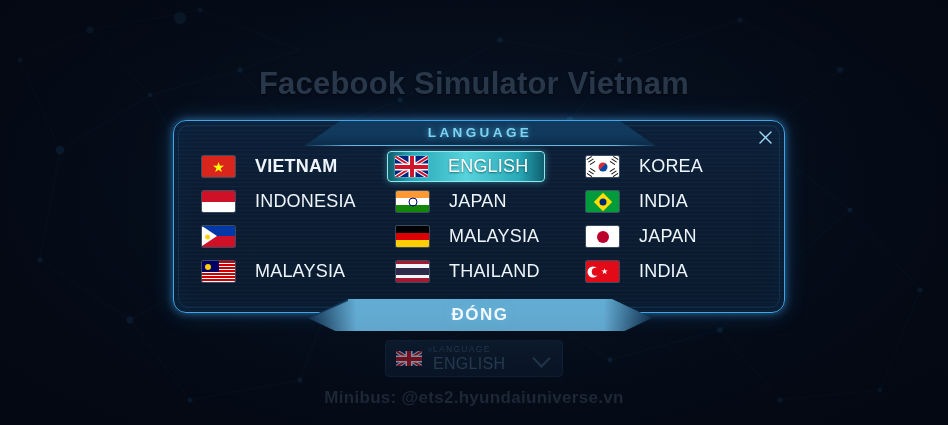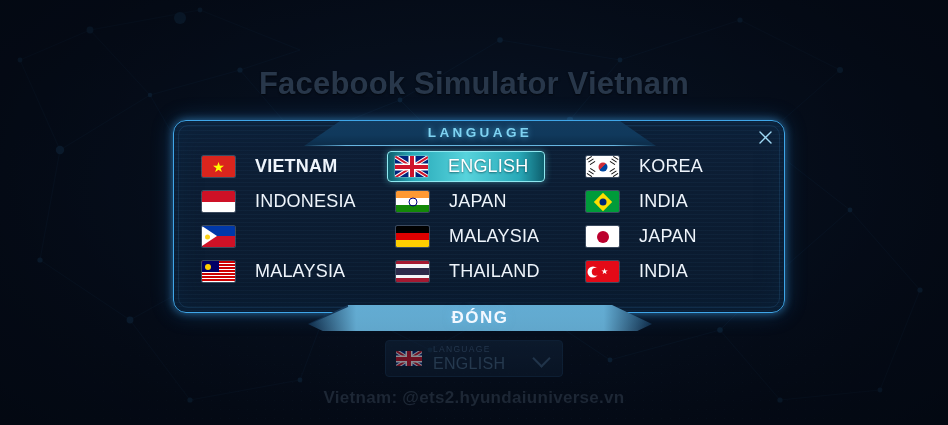--- a/index.html
+++ b/index.html
@@ -155,21 +155,21 @@
     background:linear-gradient(90deg,#0e5f6e 0%, #28a9b8 16%, #57d3dc 50%, #28a9b8 84%, #0e5f6e 100%);
     border:1px solid #8fe8f0;
     box-shadow:0 0 7px rgba(100,225,240,.45);
     width:158px;
     padding-left:7px;
   }
   .lang-item.selected .name { color:#ffffff; text-shadow:0 1px 2px rgba(0,40,50,.6); }
 
   
   #close-bar {
-    position:absolute; left:134px; bottom:-19px; width:344px; height:26px;
+    position:absolute; left:134px; bottom:-19px; width:344px; height:32px;
   }
   #close-bar .hex {
     position:absolute; inset:0;
     background:linear-gradient(180deg,#15395c 0%, #123454 45%, #0c2440 100%);
     clip-path:polygon(40px 0, 304px 0, 344px 19px, 304px 38px, 40px 38px, 0 19px);
   }
   #close-bar .hexedge {
     position:absolute; inset:0;
     background:linear-gradient(90deg, rgba(120,205,250,.0) 0%, rgba(125,210,250,.75) 14%, rgba(125,210,250,.75) 86%, rgba(120,205,250,0) 100%);
     clip-path:polygon(40px 0, 304px 0, 344px 19px, 304px 38px, 40px 38px, 0 19px,
@@ -326,21 +326,21 @@
         <circle cx="180" cy="18" r="6"></circle>
     </g>
   </svg>
   <div id="bg-dots"></div>
   <div id="bg-vig"></div>
 </div>
 <div id="veil"></div>
 
 <div id="game-title">Facebook Simulator Vietnam</div>
 <div id="bg-message">Connection failed. If you have multiple gmail accounts, please select the correct</div>
-<div id="footer-text">Vietnam: @ets2.hyundaiuniverse.vn</div>
+<div id="footer-text">Minibus: @ets2.hyundaiuniverse.vn</div>
 
 <div id="lang-select">
   <div class="fl f-uk">
     <div class="d1"></div>
       <div class="d2"></div>
       <div class="d3"></div>
       <div class="d4"></div>
     <div class="h"></div>
       <div class="v"></div>
       <div class="hr"></div>

